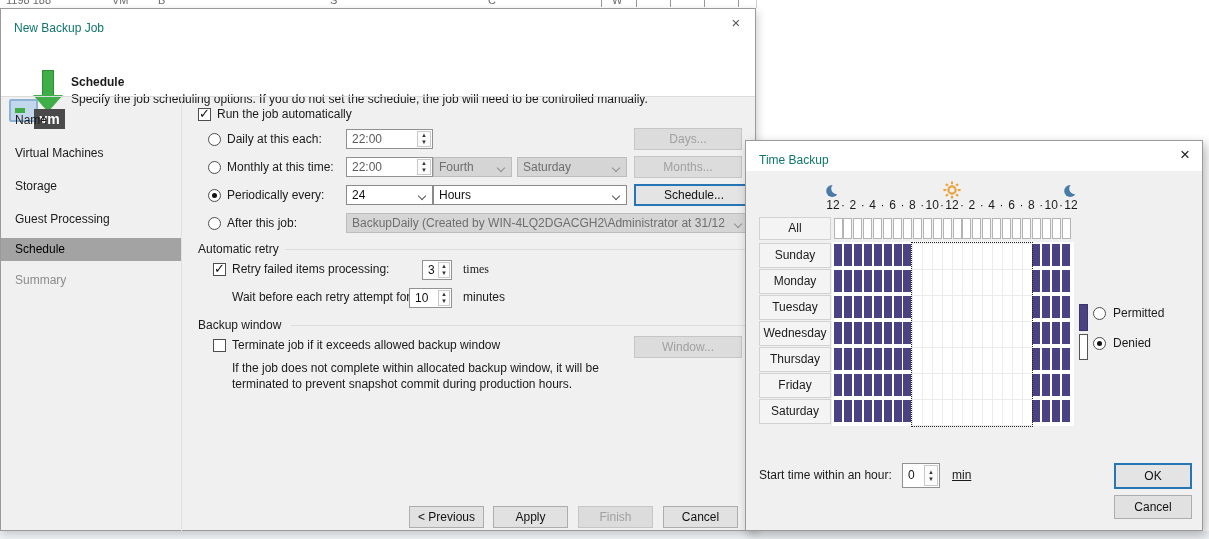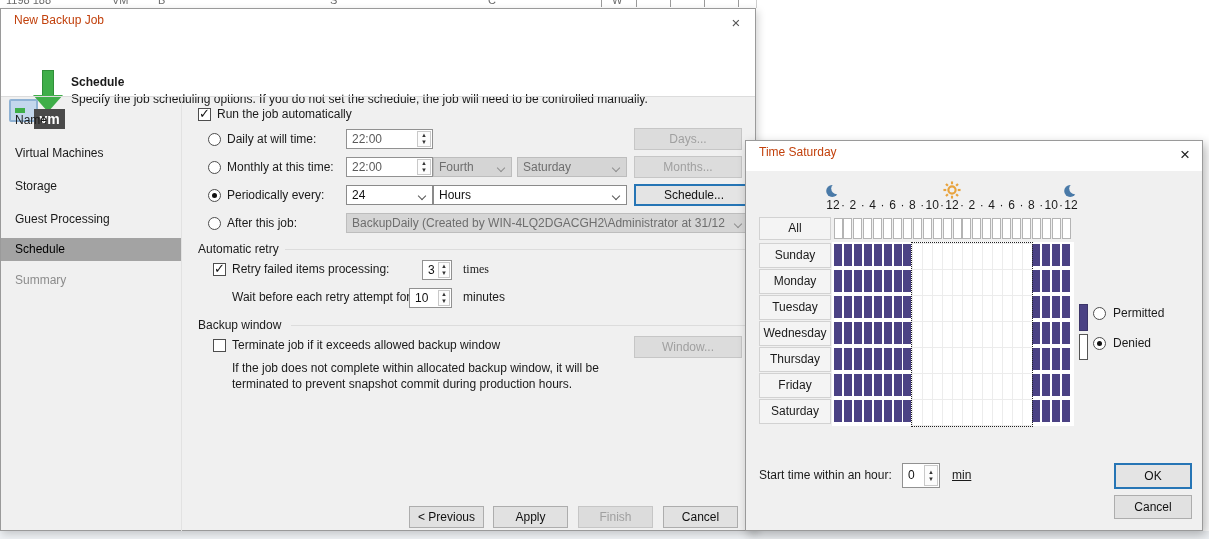--- a/index.html
+++ b/index.html
@@ -9,21 +9,21 @@
 
   
   .top-strip { position:absolute; left:0; top:0; width:757px; height:8px; background:#fff; overflow:hidden; border-right:1px solid #cfcfcf; }
   .frag { position:absolute; top:-6px; color:#6a6a6a; font-size:11px; white-space:nowrap; }
   .bg-tick { position:absolute; top:0; width:1px; height:7px; background:#9a9a9a; }
   .bottom-strip { position:absolute; left:0; top:531px; width:1209px; height:8px; background:#eef1f4; }
 
   
   .dialog { position:absolute; background:#f0f0f0; border:1px solid #9a9a9a; }
   .titlebar { position:absolute; left:0; top:0; right:0; height:30px; background:#ffffff; }
-  .titletext { position:absolute; left:13px; top:4px; color:#c2410c; }
+  .titletext { position:absolute; left:13px; top:12px; color:#0f766e; }
   .close-x { position:absolute; width:18px; height:18px; text-align:center; line-height:17px; font-size:15px; color:#555; cursor:default; }
 
   
   .wizard { left:0; top:8px; width:756px; height:523px; box-shadow:2px 3px 8px rgba(0,0,0,.18); }
   .wiz-header { position:absolute; left:0; top:30px; width:100%; height:57px; background:#fff; }
   .wiz-header-divider { position:absolute; left:0; top:87px; width:100%; height:1px; background:#dcdcdc; }
   .step-title { position:absolute; left:70px; top:36px; font-weight:bold; }
   .step-desc { position:absolute; left:70px; top:53px; color:#1a1a1a; }
   .sidebar-divider { position:absolute; left:180px; top:88px; width:1px; height:434px; background:#e2e2e2; }
   .side-item { position:absolute; left:14px; color:#1a1a1a; }
@@ -115,21 +115,21 @@
     <div class="wiz-header-divider"></div>
     <div class="sidebar-divider"></div>
     <div id="sidebar-items"></div>
 
     <div class="cb" style="left:197px; top:99px;">
         <span class="mark">✓</span>
       </div>
     <div class="lbl" style="left:216px; top:98px;">Run the job automatically</div>
 
     <div class="rd" style="left:207px; top:124px;"></div>
-    <div class="lbl" style="left:226px; top:123px;">Daily at will time:</div>
+    <div class="lbl" style="left:226px; top:123px;">Daily at this each:</div>
     <div class="field" style="left:345px; top:120px; width:87px;">
       <span>22:00</span>
       <span class="spinbtns">
           <span>▲</span>
           <span>▼</span>
         </span>
     </div>
     <div class="btn dis" style="left:633px; top:119px; width:108px; height:22px;">Days...</div>
 
     <div class="rd" style="left:207px; top:152px;"></div>
@@ -206,21 +206,21 @@
   <div class="side-item" style="top: 104px;">Name</div>
       <div class="side-item" style="top: 137px;">Virtual Machines</div>
       <div class="side-item" style="top: 170px;">Storage</div>
       <div class="side-item" style="top: 203px;">Guest Processing</div>
       <div class="side-active" style="top: 229px;">Schedule</div>
       <div class="side-item disabled" style="top: 264px;">Summary</div>
     </div>
 
   <div class="dialog tp">
     <div class="titlebar">
-      <span class="titletext">Time Saturday</span>
+      <span class="titletext">Time Backup</span>
       <span class="close-x" style="right:8px; top:5px;">×</span>
     </div>
 
     <svg width="14" height="14" style="position:absolute; left:80px; top:43px;" viewBox="0 0 14 14">
       <circle cx="6.2" cy="7" r="6" fill="#4a7aa8"></circle>
       <circle cx="10.8" cy="4.6" r="5.6" fill="#f0f0f0"></circle>
     </svg>
     <svg width="18" height="18" style="position:absolute; left:197px; top:40px;" viewBox="0 0 20 20">
       <g stroke="#e8a33d" stroke-width="2.4">
         <line x1="10" y1="0.5" x2="10" y2="3.6"></line>

